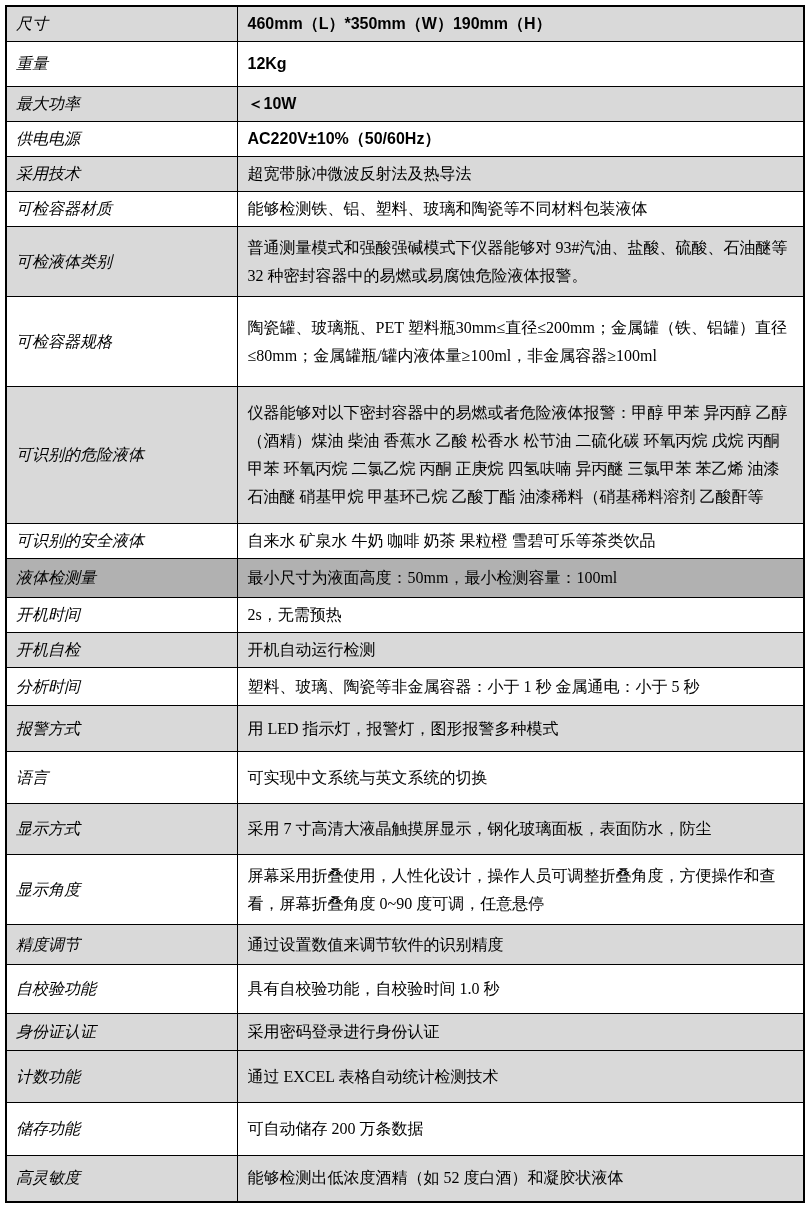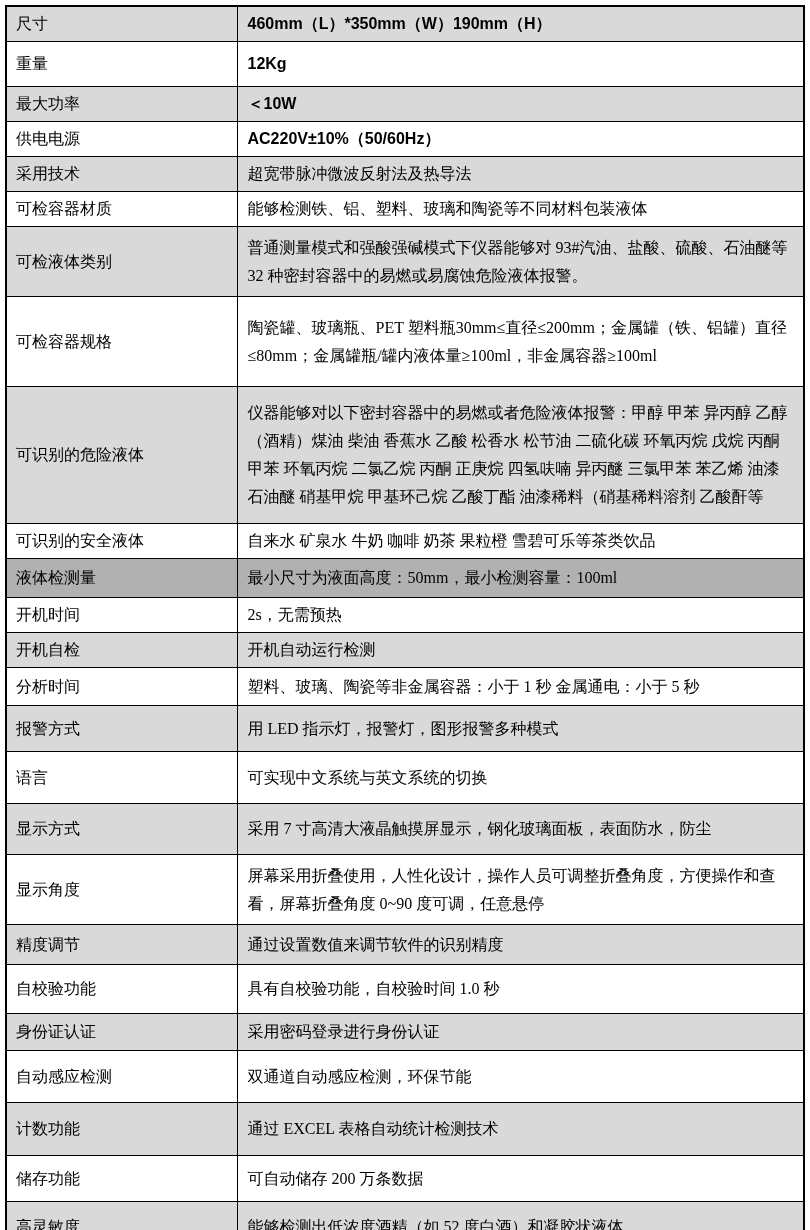--- a/index.html
+++ b/index.html
@@ -22,21 +22,21 @@
     font-size: 16px;
   }
   col.c-label { width: 231px; }
   td {
     border: 1px solid #000000;
     vertical-align: middle;
     line-height: 28px;
     padding: 3px 10px 3px 9px;
     overflow: hidden;
   }
-  td.label { padding-left: 9px; }
+  td.label { padding-left: 9px; font-style: italic; }
   td.value { padding-left: 10px; }
   tr.shade-light td { background: #d9d9d9; }
   tr.shade-white td { background: #ffffff; }
   tr.shade-dark  td { background: #b1b1b1; }
   
   tbody tr:nth-child(-n+4) td.value {
     font-family: "Liberation Sans", "DejaVu Sans", sans-serif;
     font-weight: bold;
   }
   
@@ -152,24 +152,20 @@
         <td class="value">通过设置数值来调节软件的识别精度</td>
       </tr>
       <tr class="shade-white">
         <td class="label">自校验功能</td>
         <td class="value">具有自校验功能，自校验时间 1.0 秒</td>
       </tr>
       <tr class="shade-light">
         <td class="label">身份证认证</td>
         <td class="value">采用密码登录进行身份认证</td>
       </tr>
-      <tr class="shade-white">
-        <td class="label">自动感应检测</td>
-        <td class="value">双通道自动感应检测，环保节能</td>
-      </tr>
       <tr class="shade-light">
         <td class="label">计数功能</td>
         <td class="value">通过 EXCEL 表格自动统计检测技术</td>
       </tr>
       <tr class="shade-white">
         <td class="label">储存功能</td>
         <td class="value">可自动储存 200 万条数据</td>
       </tr>
       <tr class="shade-light">
         <td class="label">高灵敏度</td>

